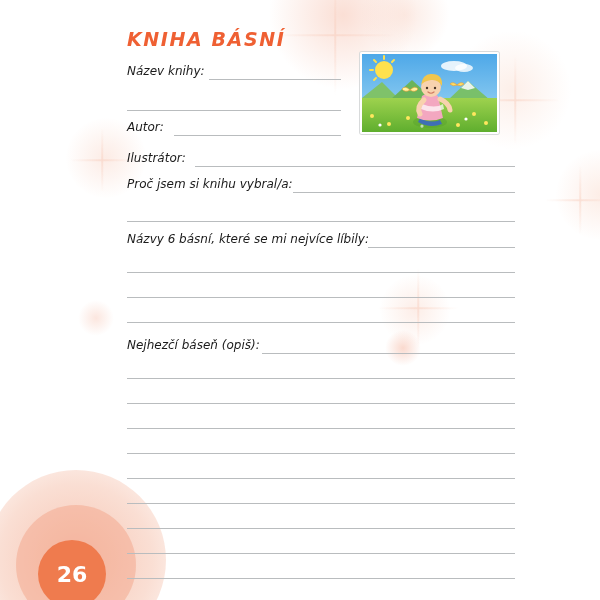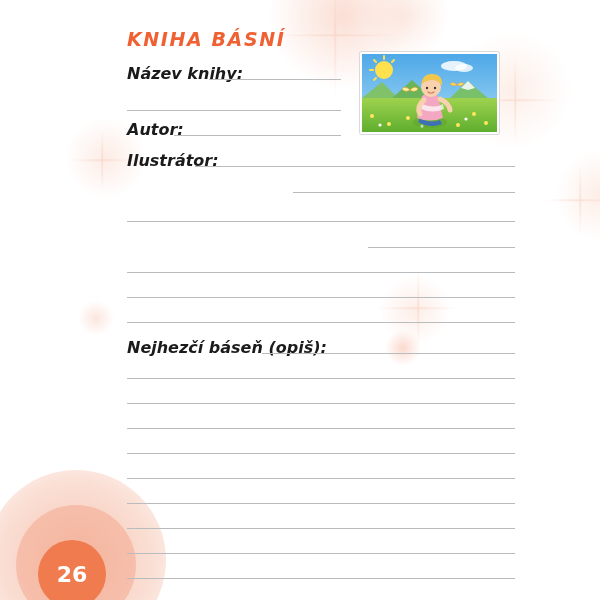--- a/index.html
+++ b/index.html
@@ -78,22 +78,22 @@
     font-style: italic;
     font-weight: bold;
     font-size: 19px;
     letter-spacing: 1.6px;
   }
   .label {
     position: absolute;
     color: #1b1b1b;
     font-family: "DejaVu Sans", sans-serif;
     font-style: italic;
-    font-weight: bold;
-    font-size: 16px;
+    font-weight: normal;
+    font-size: 12px;
     white-space: nowrap;
   }
   .rule {
     position: absolute;
     height: 0;
     border-top: 1px solid #b9bcbe;
   }
   .illus {
     position: absolute;
     left: 356px;
@@ -219,20 +219,22 @@
         <g fill="#ffe066" stroke="#e8a13c" stroke-width=".7">
           <path d="M95 31 q-4 -4 -7 -1 q3 3 7 1 z"></path>
           <path d="M95 31 q4 -4 7 -1 q-3 3 -7 1 z"></path>
         </g>
       </svg>
     </div>
 
     <div class="label" style="left:123px; top:64px;">Název knihy:</div>
     <div class="label" style="left:123px; top:120px;">Autor:</div>
     <div class="label" style="left:123px; top:151px;text-align:center;">Ilustrátor:</div>
+    <div class="label" style="left:123px; top:177px;">Proč jsem si knihu vybral/a:</div>
+    <div class="label" style="left:123px; top:232px;">Názvy 6 básní, které se mi nejvíce líbily:</div>
     <div class="label" style="left:123px; top:338px;text-align:right;">Nejhezčí báseň (opiš):</div>
 
     <div class="rule" style="left:205px; top:79px;  width:132px;"></div>
     <div class="rule" style="left:123px; top:110px; width:214px;"></div>
     <div class="rule" style="left:170px; top:135px; width:167px;"></div>
     <div class="rule" style="left:191px; top:166px; width:320px;"></div>
     <div class="rule" style="left:289px; top:192px; width:222px;"></div>
     <div class="rule" style="left:123px; top:221px; width:388px;"></div>
     <div class="rule" style="left:364px; top:247px; width:147px;"></div>
     <div class="rule" style="left:123px; top:272px; width:388px;"></div>

